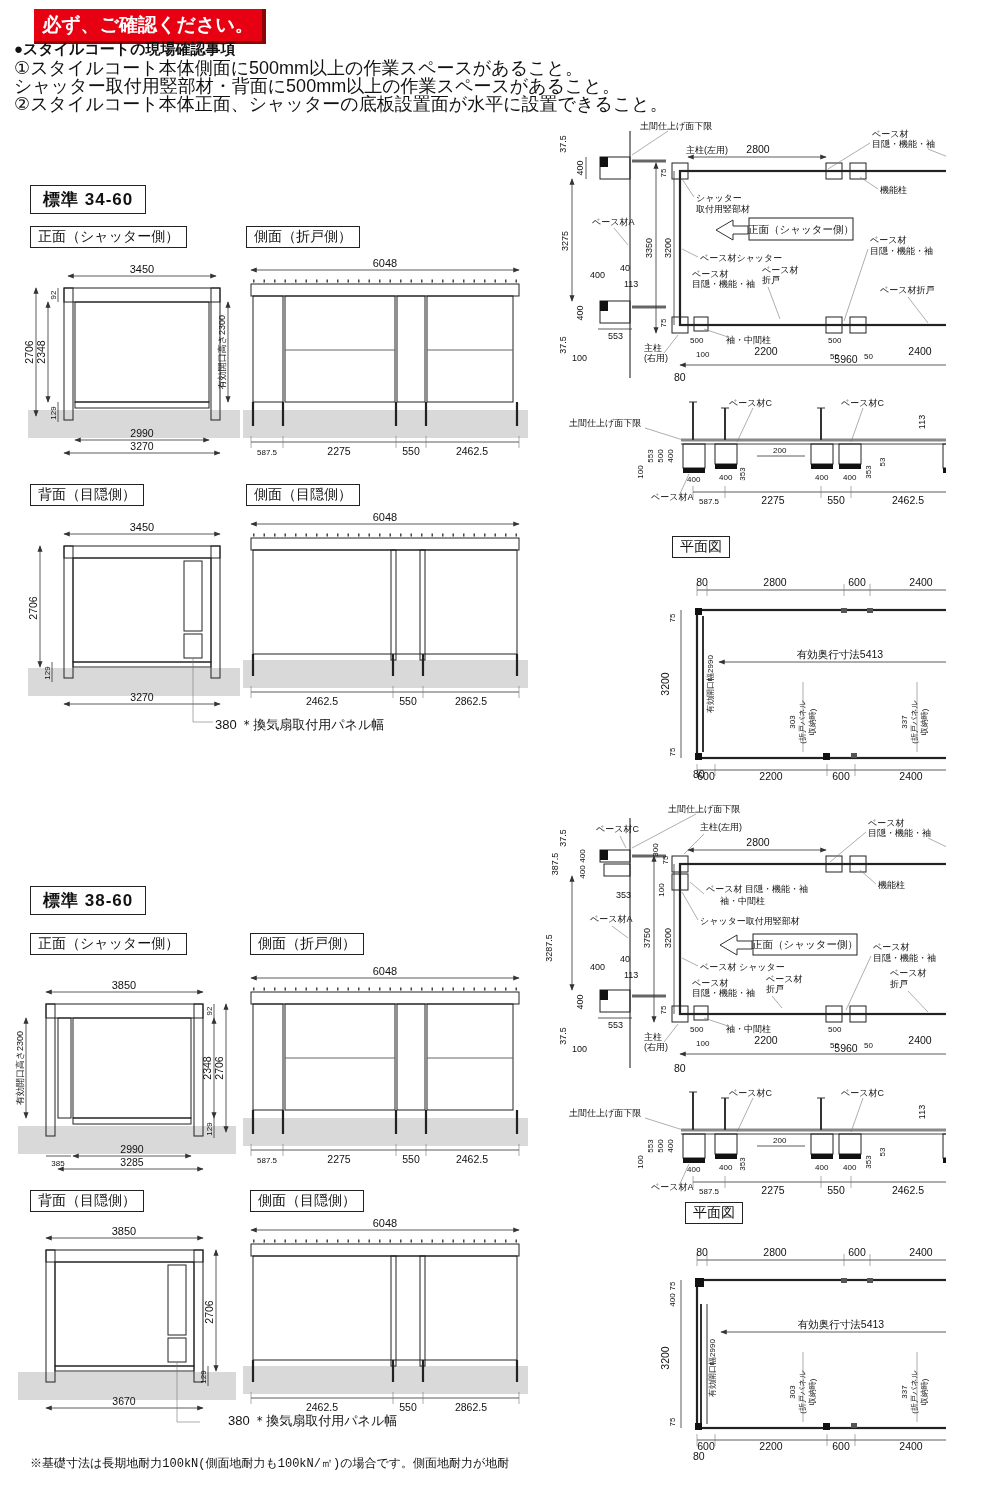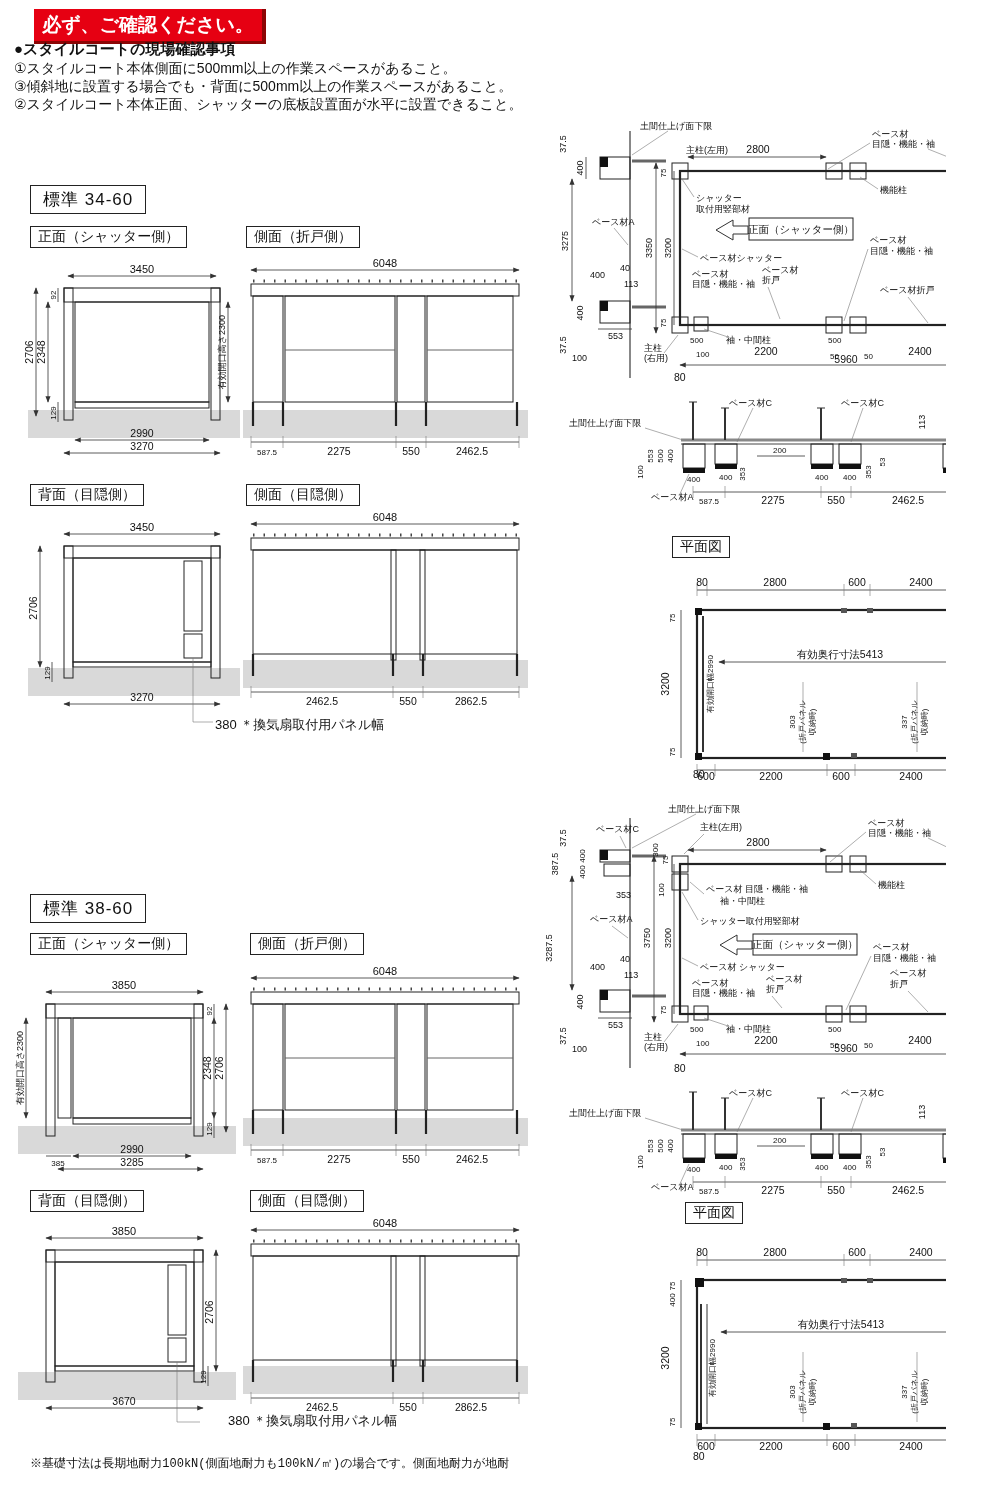--- a/index.html
+++ b/index.html
@@ -2,23 +2,23 @@
 <html><head>
 <meta charset="utf-8">
 <style>
   html,body{margin:0;padding:0;background:#fff;}
   #page{position:relative;width:946px;height:1492px;background:#fff;overflow:hidden;
         font-family:"Liberation Sans","DejaVu Sans",sans-serif;color:#111;}
   .abs{position:absolute;}
   .banner{background:#e60012;color:#fff;font-weight:bold;font-size:19px;text-align:center;
           padding:3px 0;width:228px;border-right:4px solid #8c0505;border-bottom:3px solid #8c0505;}
   .h-bold{font-weight:bold;font-size:15px;}
-  .note{font-size:14px;line-height:18px;}
+  .note{font-size:18px;line-height:18px;}
   .boxlbl{border:1.6px solid #222;background:#fff;font-size:14px;padding:1px 7px;display:inline-block;white-space:nowrap;}
-  .titlebox{border:1.6px solid #222;background:#fff;font-size:17px;padding:2px 12px;display:inline-block;letter-spacing:1px;}
+  .titlebox{border:1.6px solid #222;background:#fff;font-size:17px;padding:2px 12px;display:inline-block;letter-spacing:1px;font-weight:bold;}
   .footnote{font-size:12px;line-height:17px;font-family:Liberation Mono, monospace;}
   svg{position:absolute;overflow:visible;}
   svg text{font-family:"Liberation Sans","DejaVu Sans",sans-serif;fill:#111;font-size:9px;}
   .t8{font-size:8px;} .t10{font-size:10.5px;} .t11{font-size:11px;}
   .dim{stroke:#333;stroke-width:0.8;}
   .ext{stroke:#777;stroke-width:0.6;}
   .fr{stroke:#222;fill:none;}
   .thk{stroke:#222;stroke-width:2.2;fill:none;}
 </style>
 </head>
@@ -47,21 +47,21 @@
 <pattern id="hatch" width="5" height="5" patternUnits="userSpaceOnUse">
           <rect width="5" height="5" fill="#fff"></rect>
           <path d="M0,5L5,0M-1,1L1,-1M4,6L6,4" stroke="#333" stroke-width="1"></path>
         </pattern>
 </defs>
 </svg>
 
 <div class="abs banner" style="left:34px;top:9px;">必ず、ご確認ください。</div>
 <div class="abs h-bold" style="left:14px;top:40px;">●スタイルコートの現場確認事項</div>
 <div class="abs note" style="left:14px;top:59px;">①スタイルコート本体側面に500mm以上の作業スペースがあること。</div>
-<div class="abs note" style="left:14px;top:77px;">③傾斜地に設置する場合でも・背面に500mm以上の作業スペースがあること。</div>
+<div class="abs note" style="left:14px;top:77px;">シャッター取付用竪部材・背面に500mm以上の作業スペースがあること。</div>
 <div class="abs note" style="left:14px;top:95px;">②スタイルコート本体正面、シャッターの底板設置面が水平に設置できること。</div>
 
 <div class="abs titlebox" style="left:30px;top:185px;">標準 34-60</div>
 <div class="abs boxlbl" style="left:30px;top:226px;">正面（シャッター側）</div>
 <div class="abs boxlbl" style="left:246px;top:226px;">側面（折戸側）</div>
 
 <svg style="left:28px;top:250px;" width="212" height="218">
   <rect x="0" y="160" width="212" height="28" fill="#d9d9d9"></rect>
   <rect x="36" y="38" width="9" height="132" class="fr" fill="#fff"></rect>
   <rect x="183" y="38" width="9" height="132" class="fr" fill="#fff"></rect>
@@ -356,21 +356,21 @@
       <line x1="312" y1="202" x2="312" y2="214" class="ext"></line>
       <line x1="322" y1="202" x2="322" y2="214" class="ext"></line>
   <text class="t10" x="51" y="218" text-anchor="middle">600</text>
   <text class="t10" x="116" y="218" text-anchor="middle">2200</text>
   <text class="t10" x="186" y="218" text-anchor="middle">600</text>
   <text class="t10" x="256" y="218" text-anchor="middle">2400</text>
   <text class="t10" x="330" y="216">80</text>
   <text class="t10" x="38" y="216">80</text>
 </svg>
 
-<div class="abs titlebox" style="left:30px;top:886px;margin-top:8px;">標準 38-60</div>
+<div class="abs titlebox" style="left:30px;top:886px;">標準 38-60</div>
 <div class="abs boxlbl" style="left:30px;top:933px;">正面（シャッター側）</div>
 <div class="abs boxlbl" style="left:250px;top:933px;">側面（折戸側）</div>
 
 <svg style="left:18px;top:958px;" width="218" height="228">
   <rect x="0" y="168" width="218" height="28" fill="#d9d9d9"></rect>
   <rect x="28" y="46" width="9" height="132" class="fr" fill="#fff"></rect>
   <rect x="176" y="46" width="9" height="132" class="fr" fill="#fff"></rect>
   <rect x="28" y="46" width="157" height="14" class="fr" fill="#fff"></rect>
   <rect x="40" y="60" width="13" height="100" fill="url(#vl)" class="fr"></rect>
   <rect x="55" y="60" width="118" height="100" fill="url(#hl)" class="fr"></rect>

